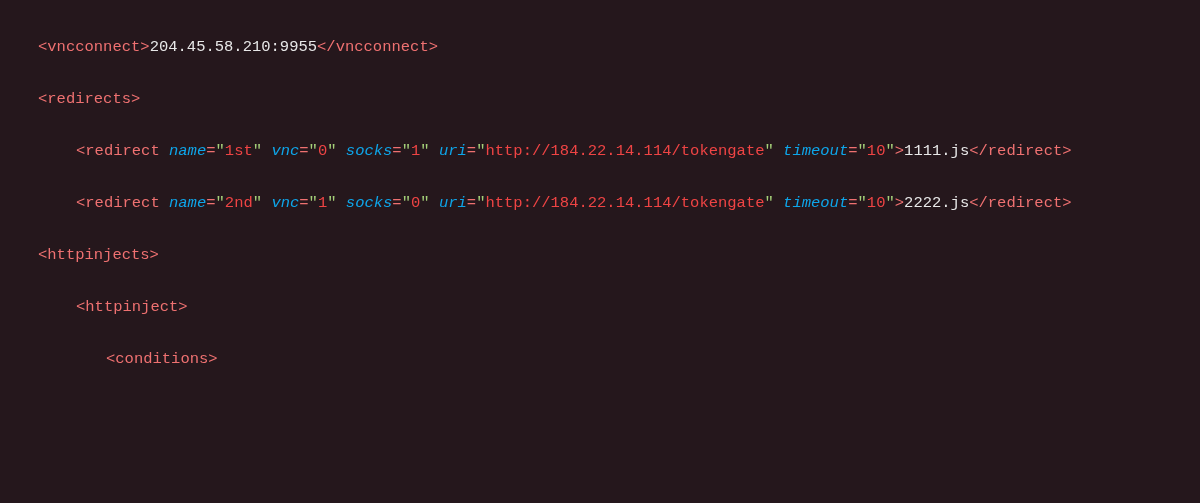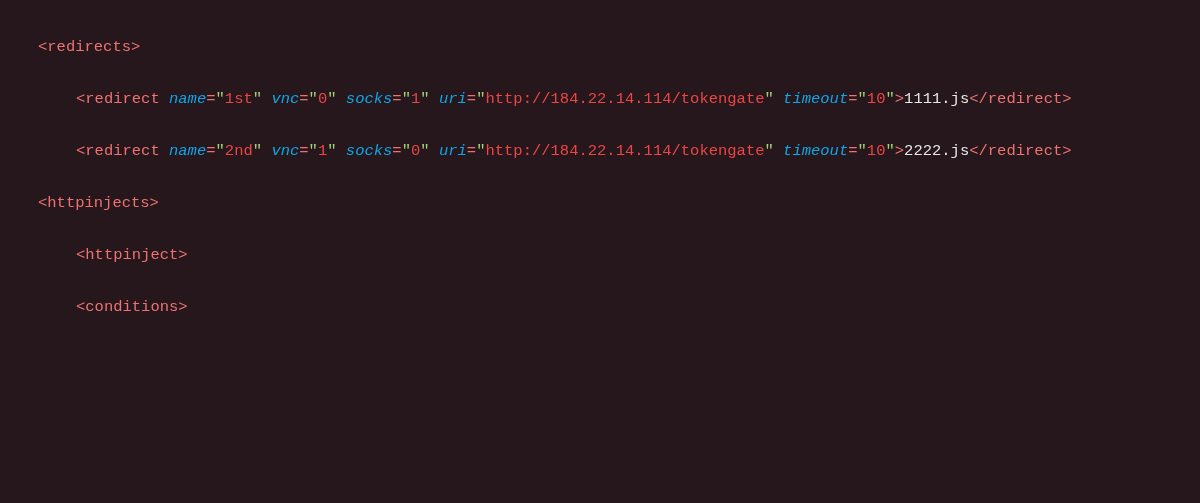--- a/index.html
+++ b/index.html
@@ -8,27 +8,28 @@
   .editor{padding:8px 0 0 0;white-space:pre;}
   .ln{display:block;}
   .t  {color:#ef7171;}   
   .a  {color:#0ea5e9;font-style:italic;}   
   .eq {color:#ef7171;}   
   .s  {color:#ef4444;}   
   .q  {color:#a5d079;}   
   .tx {color:#e8e8e8;}
   .i1{padding-left:38px;}
   .i2{padding-left:76px;}
-  .i3{padding-left:76px;}
+  .i3{padding-left:106px;}
   .i4{padding-left:152px;}
 </style>
 </head>
 <body>
 
 <div class="editor">
+<span class="ln i1"><span class="t">&lt;vncconnect&gt;</span><span class="tx">204.45.58.210:9955</span><span class="t">&lt;/vncconnect&gt;</span></span>
 <span class="ln i1"><span class="t">&lt;redirects&gt;</span></span>
 <span class="ln i2"><span class="t">&lt;redirect</span><span class="a"> name</span><span class="eq">=</span><span class="q">"</span><span class="s">1st</span><span class="q">"</span><span class="a"> vnc</span><span class="eq">=</span><span class="q">"</span><span class="s">0</span><span class="q">"</span><span class="a"> socks</span><span class="eq">=</span><span class="q">"</span><span class="s">1</span><span class="q">"</span><span class="a"> uri</span><span class="eq">=</span><span class="q">"</span><span class="s">http://184.22.14.114/tokengate</span><span class="q">"</span><span class="a"> timeout</span><span class="eq">=</span><span class="q">"</span><span class="s">10</span><span class="q">"</span><span class="t">&gt;</span><span class="tx">1111.js</span><span class="t">&lt;/redirect&gt;</span></span>
 <span class="ln i2"><span class="t">&lt;redirect</span><span class="a"> name</span><span class="eq">=</span><span class="q">"</span><span class="s">2nd</span><span class="q">"</span><span class="a"> vnc</span><span class="eq">=</span><span class="q">"</span><span class="s">1</span><span class="q">"</span><span class="a"> socks</span><span class="eq">=</span><span class="q">"</span><span class="s">0</span><span class="q">"</span><span class="a"> uri</span><span class="eq">=</span><span class="q">"</span><span class="s">http://184.22.14.114/tokengate</span><span class="q">"</span><span class="a"> timeout</span><span class="eq">=</span><span class="q">"</span><span class="s">10</span><span class="q">"</span><span class="t">&gt;</span><span class="tx">2222.js</span><span class="t">&lt;/redirect&gt;</span></span>
 <span class="ln i1"><span class="t">&lt;httpinjects&gt;</span></span>
 <span class="ln i2"><span class="t">&lt;httpinject&gt;</span></span>
 <span class="ln i3"><span class="t">&lt;conditions&gt;</span></span>
 <span class="ln i4"></span>
 
 
 

